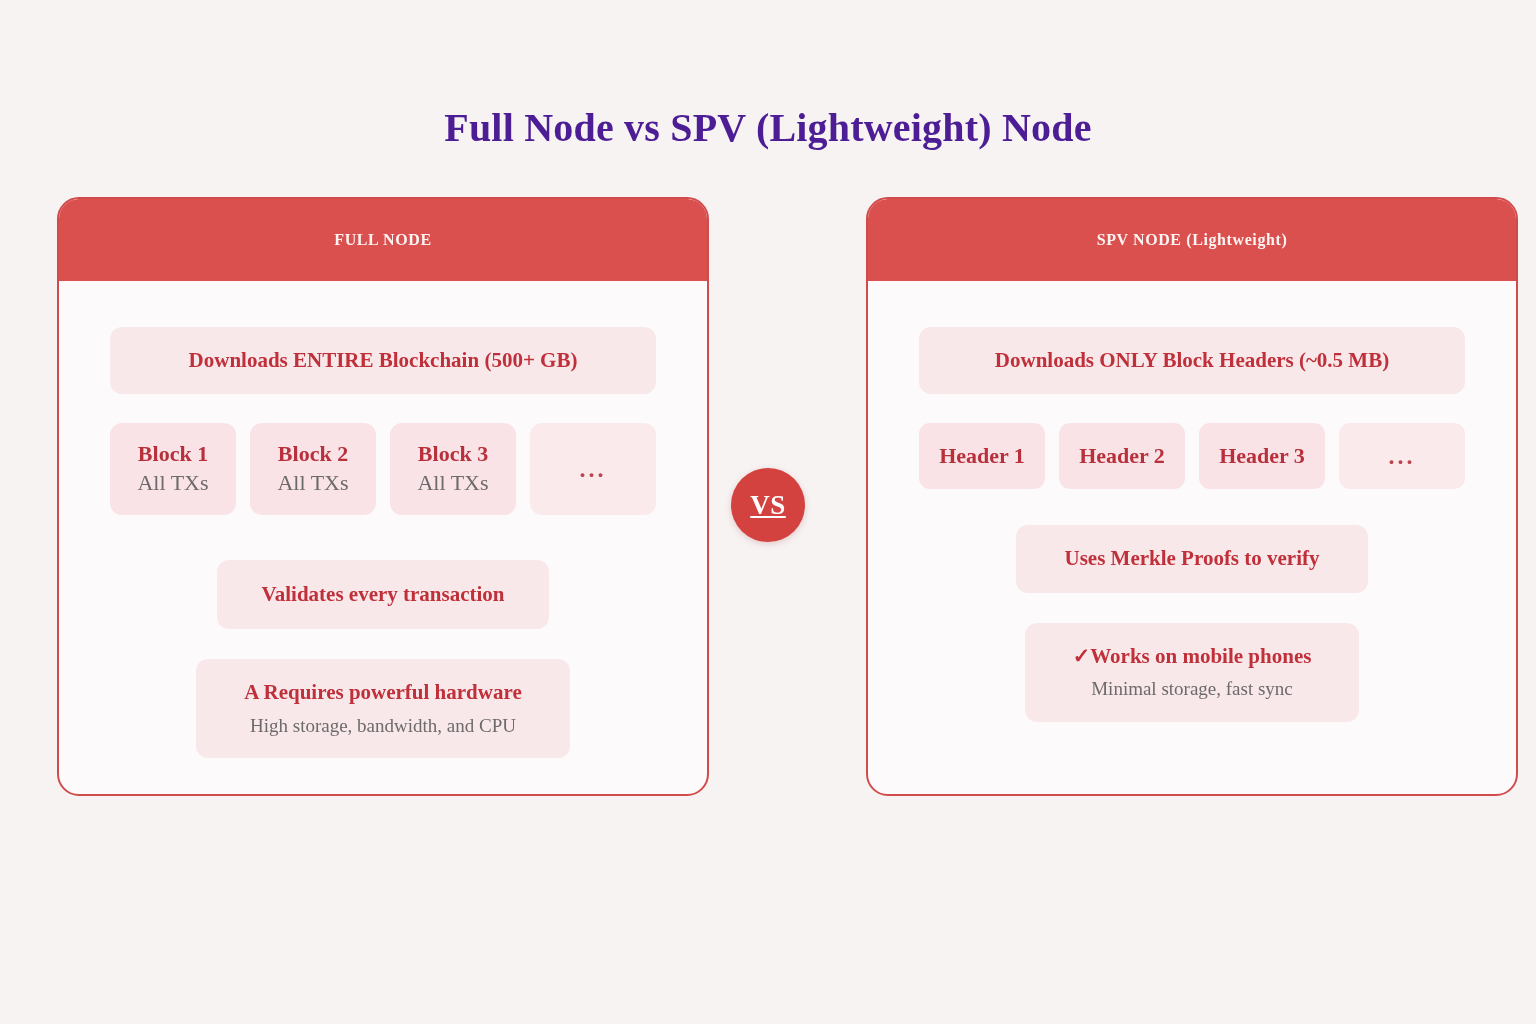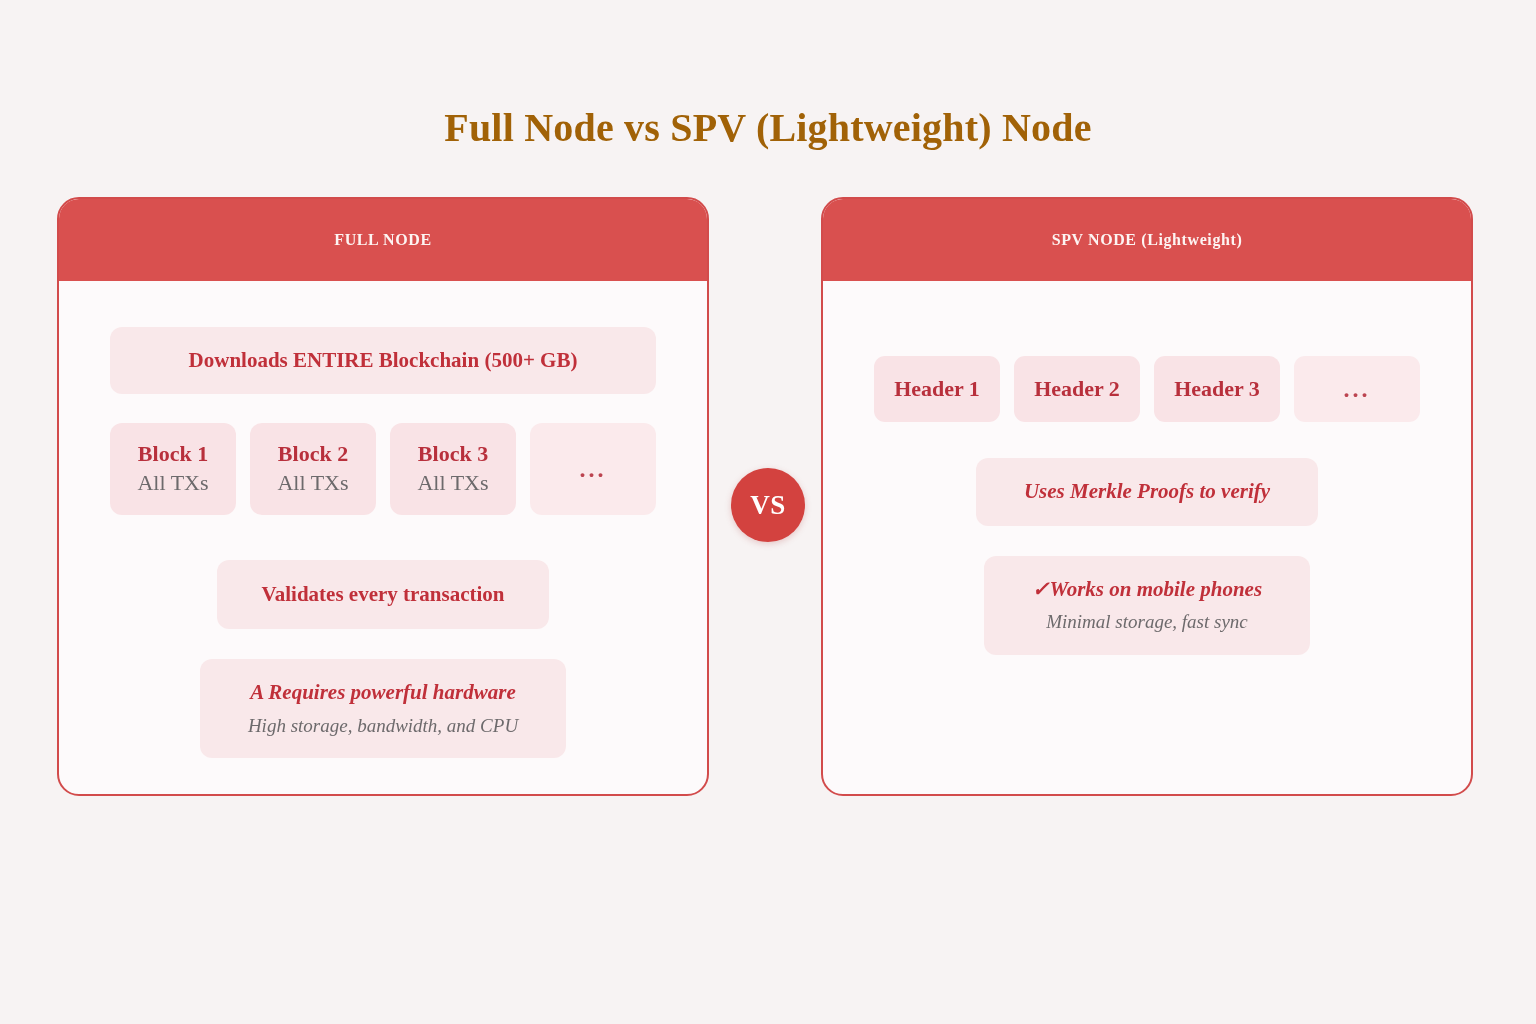--- a/index.html
+++ b/index.html
@@ -23,40 +23,40 @@
 
   
   .page-title {
     position: absolute;
     top: 104px;
     left: 0;
     width: 1536px;
     text-align: center;
     font-size: 40px;
     font-weight: bold;
-    color: #a16207;
+    color: #4c1d95;
     letter-spacing: 0.2px;
   }
 
   
   .card {
     position: absolute;
     top: 197px;
     width: 652px;
     height: 599px;
     border: 2px solid #d24b4b;
     border-radius: 22px;
     background: #fdfafb;
     box-sizing: border-box;
     overflow: hidden;
     display: flex;
     flex-direction: column;
   }
   .card-left  { left: 57px; }
-  .card-right { left: 821px; }
+  .card-right { left: 866px; }
 
   .card-header {
     height: 82px;
     min-height: 82px;
     background: #d9504f;
     color: #fdf4f2;
     display: flex;
     align-items: center;
     justify-content: center;
     font-size: 16px;
@@ -136,21 +136,20 @@
     padding: 22px 44px;
     font-size: 21px;
     font-weight: bold;
     background: #f9e8ea;
   }
 
   .pill-two {
     width: auto;
     padding: 18px 48px;
     background: #f9e8ea;
-    font-style: italic;
   }
   .pill-main {
     font-size: 21px;
     font-weight: bold;
     color: #c0303a;
     line-height: 1.5;
   }
   .pill-sub {
     font-size: 19px;
     color: #6d6a6c;
@@ -174,20 +173,21 @@
     border-radius: 50%;
     background: #d3423f;
     color: #ffffff;
     display: flex;
     align-items: center;
     justify-content: center;
     font-size: 27px;
     font-weight: bold;
     letter-spacing: 0.5px;
     box-shadow: 0 2px 6px rgba(180, 70, 70, 0.25);
+    text-decoration: underline;
   }
 </style>
 </head>
 <body>
 
 <div class="stage">
 
   <div class="page-title">Full Node vs SPV (Lightweight) Node</div>
 
   <div class="card card-left">
@@ -225,20 +225,21 @@
         <div class="pill-sub">High storage, bandwidth, and CPU</div>
       </div>
 
     </div>
   </div>
 
   <div class="card card-right">
     <div class="card-header">SPV NODE (Lightweight)</div>
     <div class="card-body">
 
+      <div class="pill pill-wide">Downloads ONLY Block Headers (~0.5 MB)</div>
 
       <div class="chip-row">
         <div class="chip chip-short">
           <div class="chip-title">Header 1</div>
         </div>
         <div class="chip chip-short">
           <div class="chip-title">Header 2</div>
         </div>
         <div class="chip chip-short">
           <div class="chip-title">Header 3</div>

